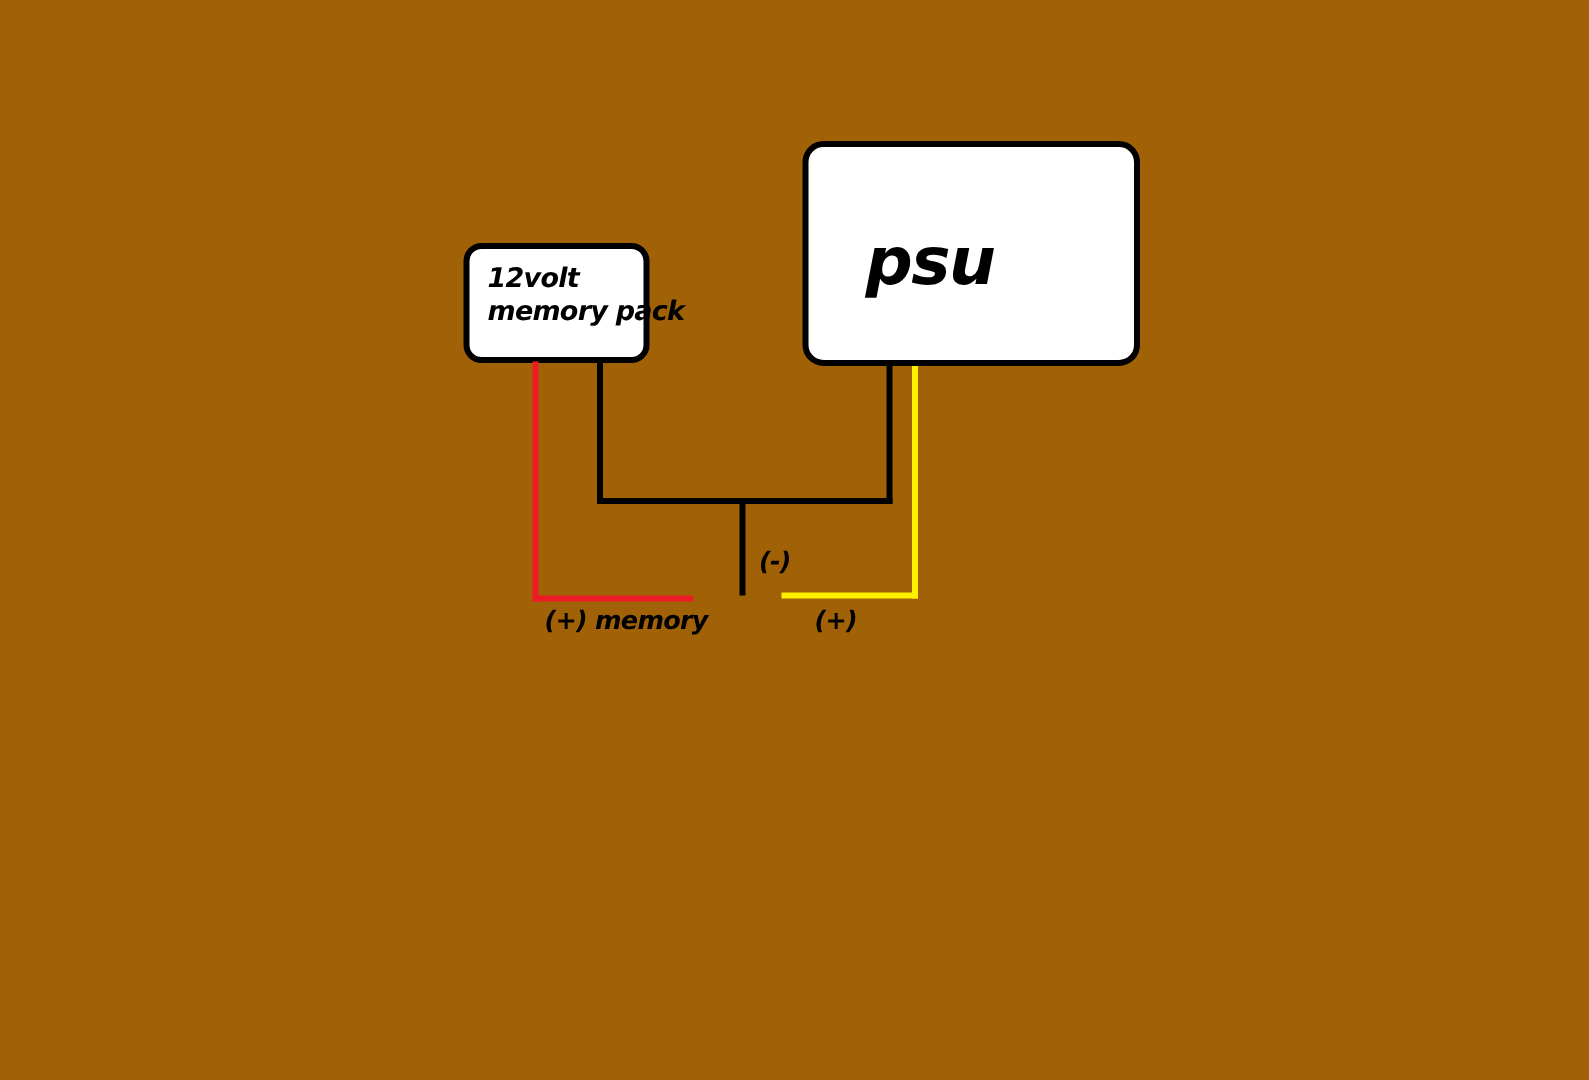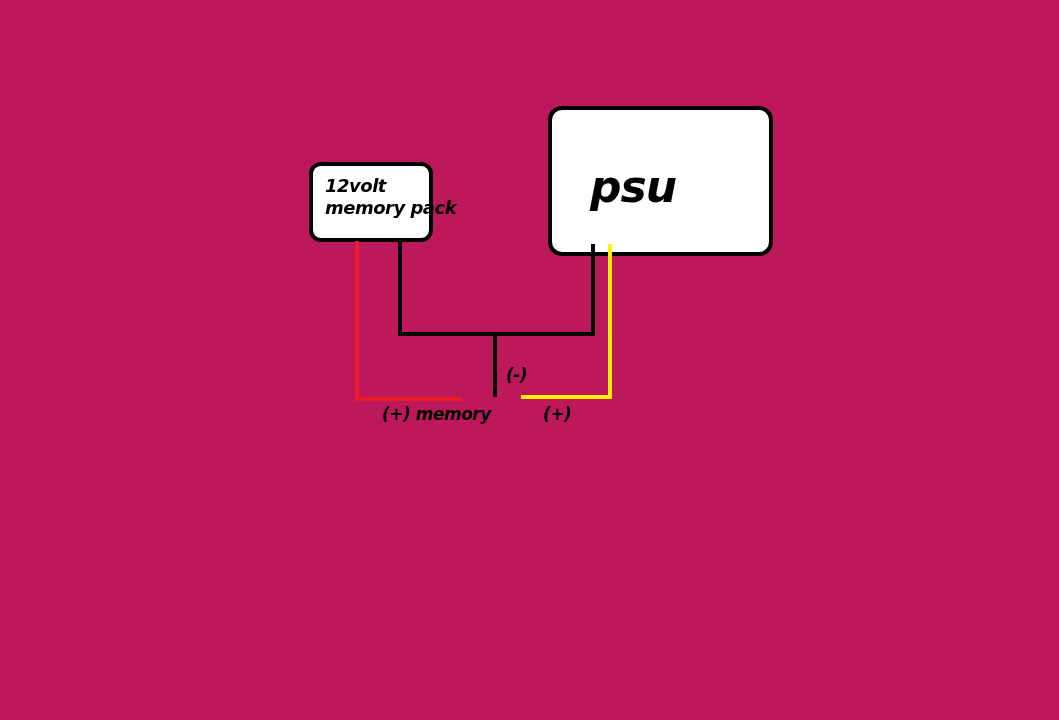--- a/index.html
+++ b/index.html
@@ -4,44 +4,43 @@
 <style>
   html, body {
     margin: 0;
     padding: 0;
     background: #ffffff;
   }
   .canvas {
     position: relative;
     width: 1059px;
     height: 720px;
-    background: #be185d;
+    background: #a16207;
     overflow: hidden;
     font-family: "DejaVu Sans", sans-serif;
   }
   .node-box {
     position: absolute;
     box-sizing: border-box;
     background: #ffffff;
     border: 4px solid #000000;
   }
   .power-pack-box {
     left: 309px;
     top: 162px;
     width: 124px;
     height: 80px;
     border-radius: 12px;
   }
   .psu-box {
-    left: 548px;
+    left: 535px;
     top: 94px;
     width: 225px;
     height: 150px;
     border-radius: 14px;
-    margin-top: 12px;
   }
   .hand-text {
     font-weight: bold;
     font-style: italic;
     color: #000000;
     letter-spacing: -0.5px;
     white-space: nowrap;
   }
   .power-pack-label {
     position: absolute;
@@ -60,21 +59,21 @@
   }
   .wire {
     position: absolute;
   }
   .wire-label {
     position: absolute;
     font-size: 17px;
     line-height: 17px;
   }
   .neg-label  { left: 506px; top: 367px; }
-  .posmem-label { left: 363px; top: 406px; margin-left: 19px; }
+  .posmem-label { left: 363px; top: 406px; }
   .pos-label  { left: 543px; top: 406px; }
 </style>
 </head>
 <body>
 
 <div class="canvas">
 
   <div class="node-box power-pack-box">
     <div class="hand-text power-pack-label">
       <div>12volt</div>

